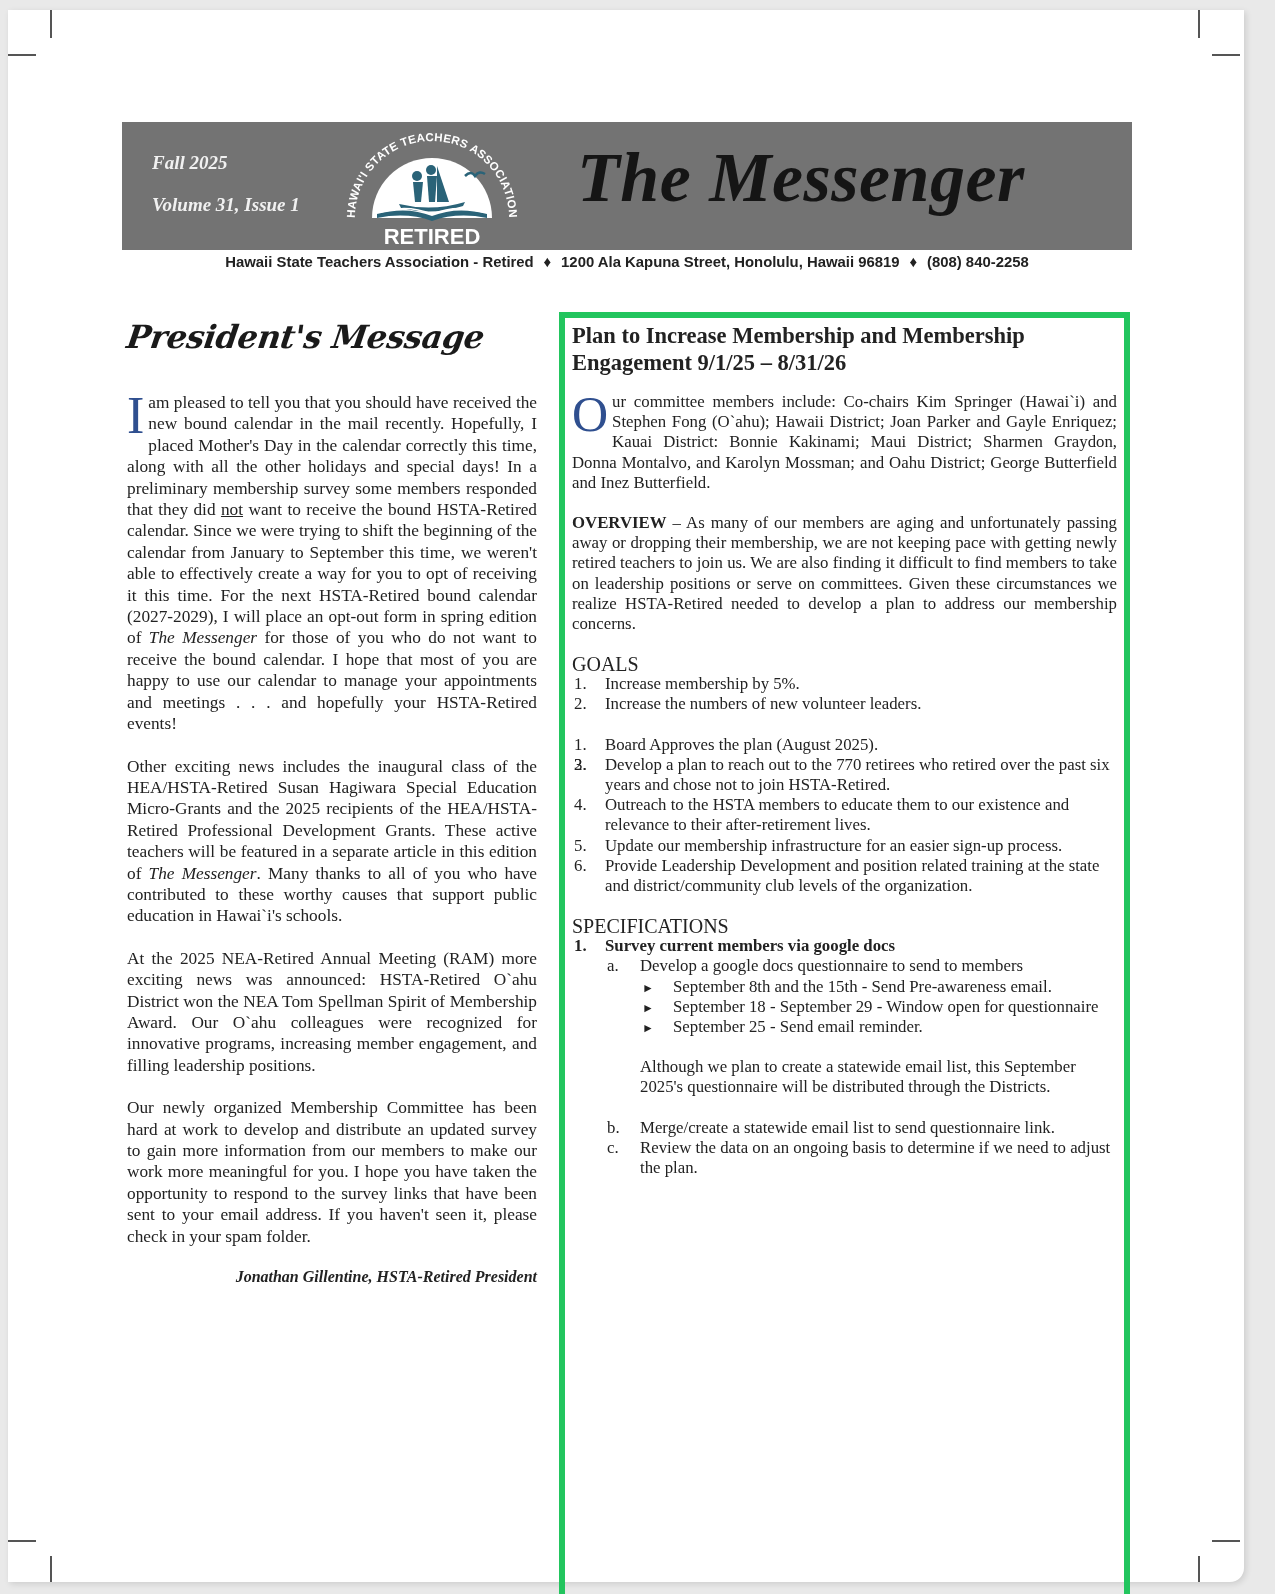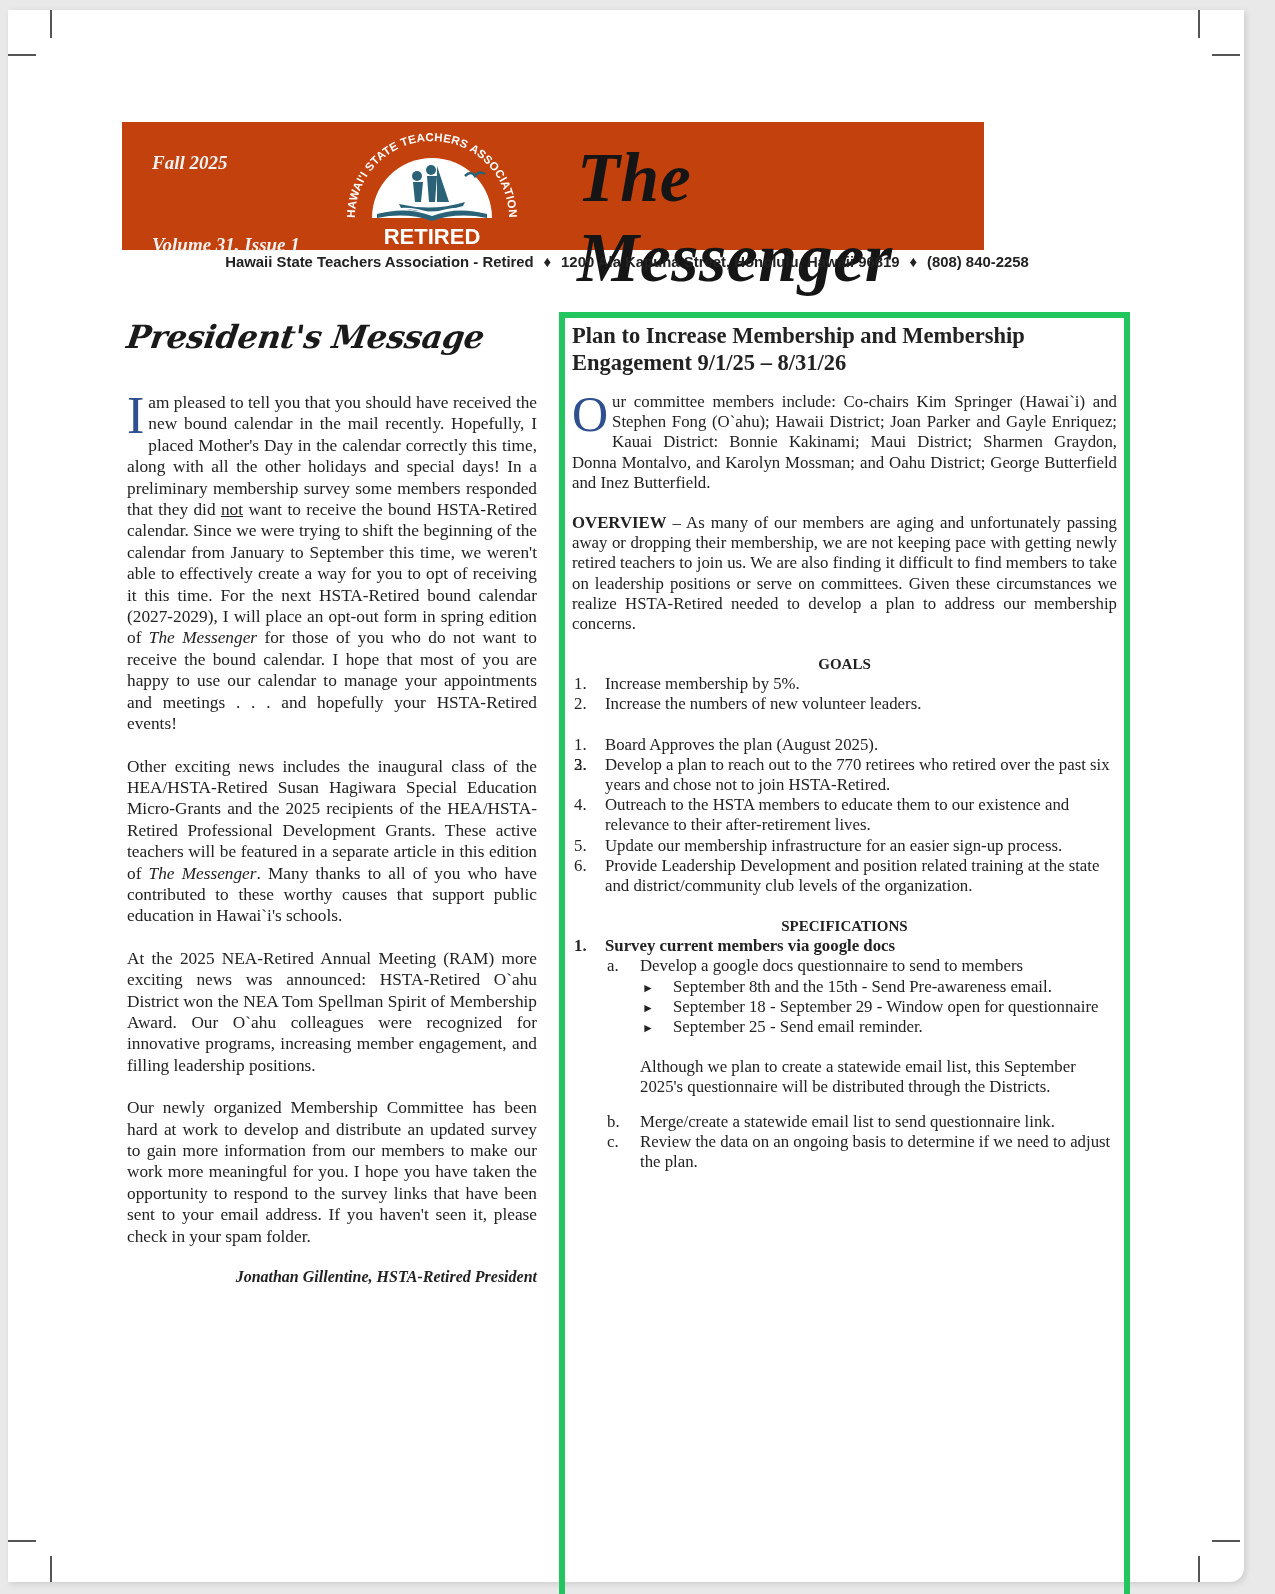--- a/index.html
+++ b/index.html
@@ -1,44 +1,44 @@
 <!DOCTYPE html>
 <html><head>
 <meta charset="utf-8">
 <style>
   html, body { margin:0; padding:0; }
   body { width:1275px; height:1594px; background:#e9e9e9; position:relative; overflow:hidden; font-family:"Liberation Serif", serif; color:#222; }
   .page { position:absolute; left:8px; top:10px; width:1236px; height:1572px; background:#fff; border-radius:0 0 14px 0; box-shadow:2px 2px 6px rgba(0,0,0,0.12); }
   .crop { position:absolute; background:#555; }
-  .banner { position:absolute; left:122px; top:122px; width:862px; height:128px; background:#c2410c; }
+  .banner { position:absolute; left:122px; top:122px; width:1010px; height:128px; background:#737373; }
   .banner .issue-date { position:absolute; left:30px; top:30px; font-style:italic; font-weight:bold; color:#f1f1f1; font-size:19px; }
-  .banner .issue-vol { position:absolute; left:30px; top:72px; font-style:italic; font-weight:bold; color:#f1f1f1; font-size:19px;margin-top:40px; }
+  .banner .issue-vol { position:absolute; left:30px; top:72px; font-style:italic; font-weight:bold; color:#f1f1f1; font-size:19px; }
   .banner .logo { position:absolute; left:215px; top:4px; width:190px; height:122px; }
   .banner .masthead { position:absolute; left:455px; top:16px; font-size:70px; font-weight:bold; font-style:italic; color:#151515; letter-spacing:0.5px; }
   .address { position:absolute; left:122px; top:253px; width:1010px; text-align:center; font-family:"Liberation Sans", sans-serif; font-size:15.5px; color:#222; font-weight:bold; transform:scaleX(0.96); }
   .left-col { position:absolute; left:127px; top:318px; width:410px; }
   .pres-title { font-family:"DejaVu Serif", serif; font-style:italic; font-weight:bold; font-size:32px; color:#1a1a1a; margin:0 0 36px 0; letter-spacing:-0.5px; transform:skewX(-8deg); transform-origin:left; }
   .para { font-size:17.3px; line-height:21.4px; text-align:justify; margin:0 0 21px 0; hyphens:auto; }
   .dropcap { float:left; font-size:52px; line-height:40px; color:#2f4f8f; margin:4px 4px 0 0; font-family:"Liberation Serif", serif; }
   .signature { text-align:right; font-style:italic; font-weight:bold; font-size:16px; margin-top:0; }
   .box { position:absolute; left:559px; top:312px; width:571px; height:1400px; border:6px solid #22c55e; box-sizing:border-box; padding:4px 7px 0 7px; }
   .box-title { font-size:22.5px; font-weight:bold; line-height:27px; margin:0 0 16px 0; }
   .box .para { font-size:16.8px; line-height:20.2px; margin-bottom:20px; }
   .box .dropcap { font-size:50px; line-height:38px; margin-top:3px; }
-  .sec-head { font-weight:bold; font-size:15px; line-height:20px; margin:0;text-align:center; }
+  .sec-head { font-weight:normal; font-size:20px; line-height:20px; margin:0; }
   ol.num { list-style:none; padding:0; margin:0 0 20px 0; }
   ol.num li { position:relative; padding-left:33px; font-size:16.8px; line-height:20.2px; }
   ol.num li .n { position:absolute; left:2px; top:0; }
   .spec1 { position:relative; padding-left:33px; font-weight:bold; font-size:16.8px; line-height:20.2px; }
   .spec1 .n { position:absolute; left:2px; }
   .sub { position:relative; padding-left:68px; font-size:16.8px; line-height:20.2px; }
   .sub .l { position:absolute; left:35px; }
   .bullet { position:relative; padding-left:101px; font-size:16.8px; line-height:20.2px; }
   .bullet .b { position:absolute; left:70px; font-size:12px; top:1px; }
-  .note { padding-left:68px; font-size:16.8px; line-height:20.2px; margin:20px 0 14px 0; }
+  .note { padding-left:68px; font-size:16.8px; line-height:20.2px; margin:20px 0 20px 0; }
   .continued { position:absolute; right:8px; bottom:28px; font-style:italic; font-size:15.5px; }
   u { text-decoration:underline; }
 </style>
 </head>
 <body>
 
 <div class="page">
 
   <div class="crop" style="left:42px;top:0px;width:2px;height:28px;"></div>
   <div class="crop" style="left:0px;top:44px;width:28px;height:2px;"></div>

